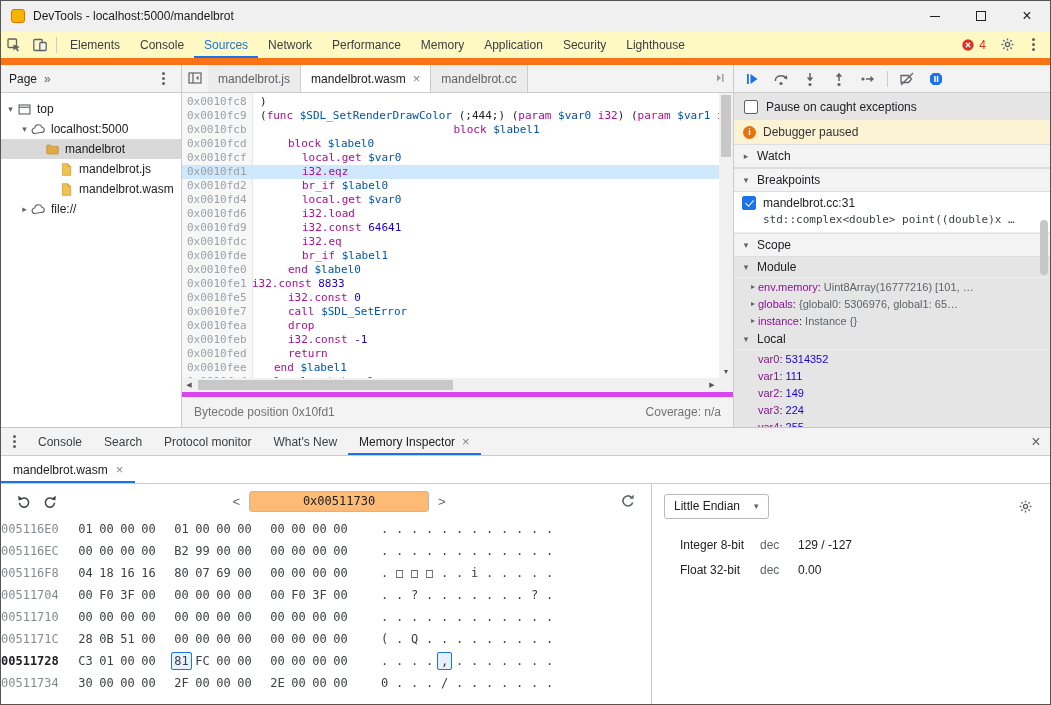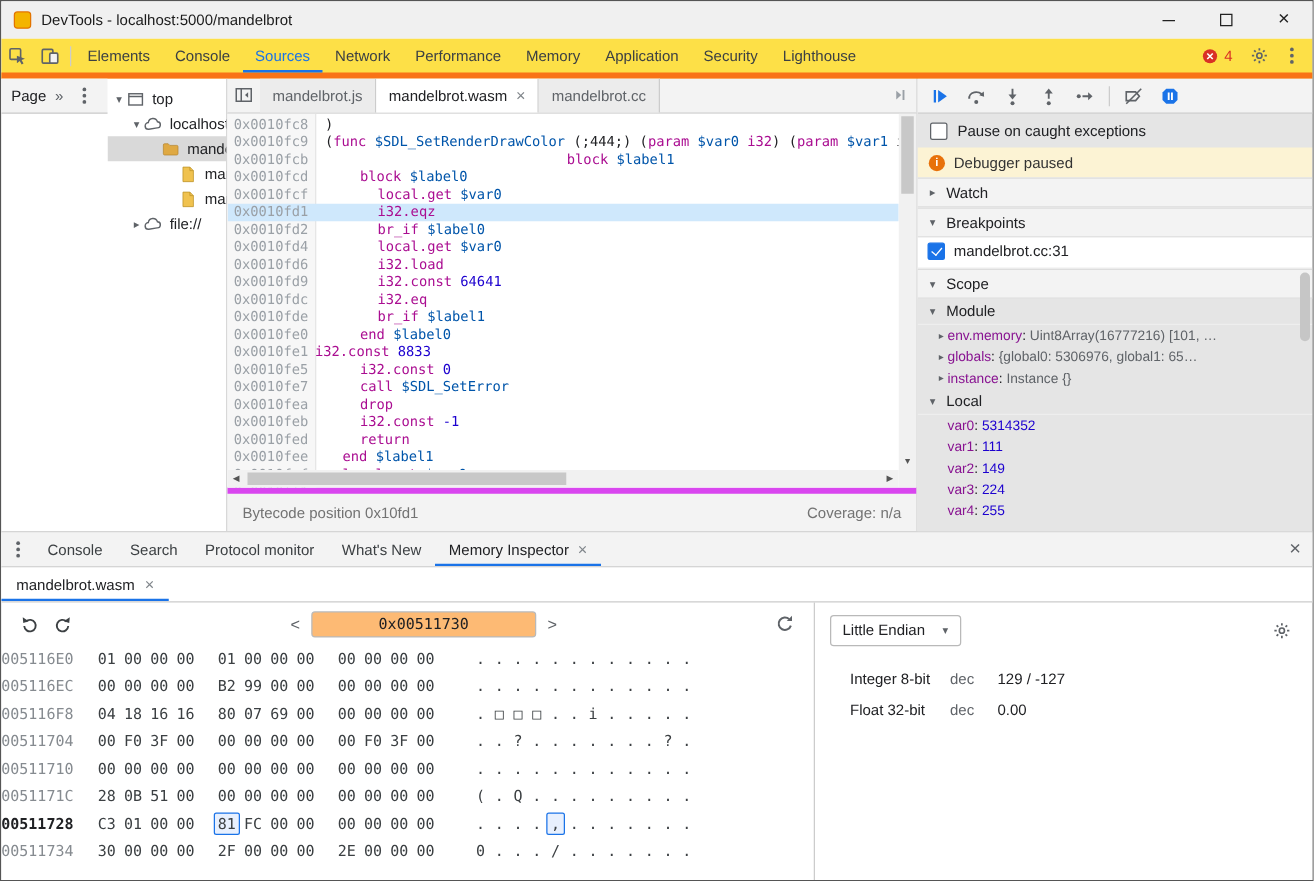--- a/index.html
+++ b/index.html
@@ -9,36 +9,36 @@
   
   .titlebar{height:30px;flex:none;display:flex;align-items:center;background:#f0f0f0;padding-left:10px;gap:8px}
   .appicon{width:14px;height:14px;border-radius:3px;background:#f4b400;border:1px solid #e37400;box-sizing:border-box;flex:none}
   .title{color:#1a1a1a}
   .wctrls{margin-left:auto;display:flex;height:100%}
   .wbtn{width:46px;height:100%;display:flex;align-items:center;justify-content:center;color:#222;font-size:16px}
   .minglyph{width:10px;height:1px;background:#222;display:block}
   .maxglyph{width:10px;height:10px;border:1px solid #222;box-sizing:border-box;display:block}
 
   
-  .toolbar{height:27px;flex:none;display:flex;align-items:center;background:#fde047;border-bottom:5px solid #f97316}
+  .toolbar{height:27px;flex:none;display:flex;align-items:center;background:#fef9c3;border-bottom:7px solid #f97316}
   .icnbtn{width:26px;height:26px;display:flex;align-items:center;justify-content:center;flex:none}
   .vsep{width:1px;height:16px;background:#ccc;margin:0 3px;flex:none}
   .ptabs{display:flex;height:100%}
   .ptab{padding:0 10px;display:flex;align-items:center;color:#3c4043;white-space:nowrap}
   .ptab.active{color:#1a73e8;box-shadow:inset 0 -2px 0 #1a73e8}
   .tbright{margin-left:auto;display:flex;align-items:center;padding-right:4px}
   .errbadge{display:flex;align-items:center;gap:4px;padding:0 8px}
   .errcount{color:#d93025}
   .kebab{display:block;width:3px;height:3px;border-radius:50%;background:#5f6368;box-shadow:0 -5px 0 #5f6368,0 5px 0 #5f6368}
 
   
   .main{display:flex;height:362px;flex:none;min-width:0}
 
   
-  .navigator{width:180px;flex:none;border-right:1px solid #ccc;display:flex;flex-direction:row;background:#fff}
+  .navigator{width:180px;flex:none;border-right:1px solid #ccc;display:flex;flex-direction:column;background:#fff}
   .navhead{height:27px;flex:none;background:#f3f3f3;border-bottom:1px solid #ccc;display:flex;align-items:center;padding:0 8px;gap:7px}
   .navtab{color:#202124}
   .chev{color:#5f6368}
   .kebabwrap{margin-left:auto;width:20px;height:20px;display:flex;align-items:center;justify-content:center}
   .tree{flex:1;padding-top:6px;overflow:hidden}
   .trow{height:20px;display:flex;align-items:center;white-space:nowrap;color:#202124}
   .trow.sel{background:#d9d9d9}
   .tarrow{width:11px;flex:none;font-size:9px;color:#5f6368;text-align:center}
   .ticon{width:16px;height:15px;flex:none;margin-right:5px;display:flex;align-items:center;justify-content:center}
 
@@ -476,20 +476,21 @@
       </div>
       <div class="sechead">
         <span class="tri">▾</span>
         <span>Breakpoints</span>
       </div>
       <div class="bpentry">
         <div class="bprow">
           <span class="cb checked"></span>
           <span>mandelbrot.cc:31</span>
         </div>
+        <div class="bpsnippet">std::complex&lt;double&gt; point((double)x …</div>
       </div>
       <div class="sechead">
         <span class="tri">▾</span>
         <span>Scope</span>
       </div>
       <div class="scope">
           <div class="subhead">
             <span class="tri">▾</span>
             <span>Module</span>
           </div>

